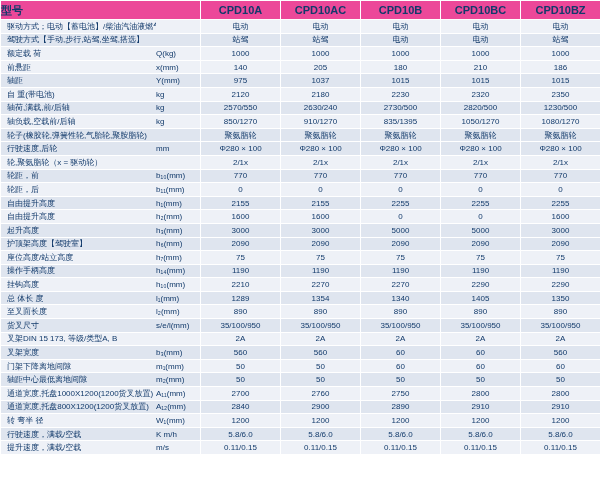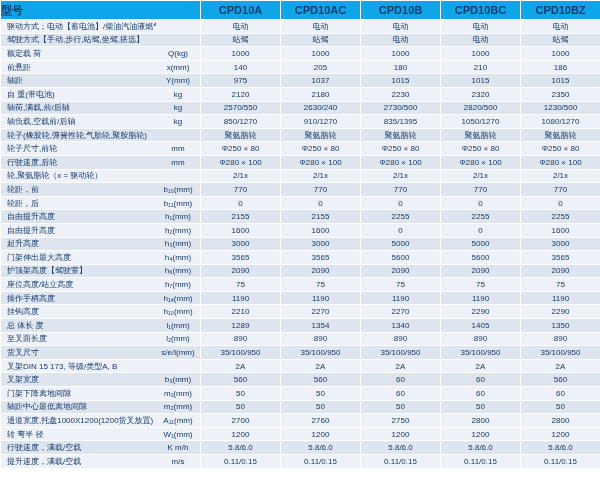--- a/index.html
+++ b/index.html
@@ -5,31 +5,31 @@
   html,body{margin:0;padding:0;background:#ffffff;}
   body{width:600px;height:495px;overflow:hidden;font-family:"Liberation Sans","DejaVu Sans",sans-serif;}
   table{border-collapse:collapse;width:600px;table-layout:fixed;}
   col.c0{width:200px;}
   col.c1{width:80px;}
   col.c2{width:80px;}
   col.c3{width:80px;}
   col.c4{width:80px;}
   col.c5{width:80px;}
   th,td{border:1px solid #ffffff;padding:0;}
-  .hdr td{background:#0ea5e9;color:#123a6b;font-weight:bold;font-size:11px;text-align:center;height:18px;}
+  .hdr td{background:#ec4899;color:#123a6b;font-weight:bold;font-size:11px;text-align:center;height:18px;}
   .hdr td.lbl{text-align:left;}
   tbody tr td{font-size:8px;color:#123a6b;height:12.6px;line-height:11px;}
   tbody tr.alt td{background:#dde4ee;}
   tbody tr td{background:#eef1f7;}
   tbody tr.alt td{background:#dfe5ef;}
   td.label{text-align:left;padding-left:3px;white-space:nowrap;overflow:hidden;}
   td.val{text-align:center;}
   .labelcell{display:flex;align-items:center;justify-content:space-between;}
   .labelcell .txt{padding-left:3px;white-space:nowrap;overflow:hidden;text-overflow:clip;}
-  .labelcell .un{width:44px;text-align:center;flex:0 0 44px;}
+  .labelcell .un{width:44px;text-align:left;flex:0 0 44px;}
 </style>
 </head>
 <body>
 
 <table>
   <colgroup>
     <col class="c0">
       <col class="c1">
       <col class="c2">
       <col class="c3">
@@ -157,33 +157,20 @@
             <span class="txt">轮子(橡胶轮,弹簧性轮,气胎轮,聚胺脂轮)</span>
             <span class="un"></span>
           </div>
         </td>
         <td class="val">聚氨脂轮</td>
         <td class="val">聚氨脂轮</td>
         <td class="val">聚氨脂轮</td>
         <td class="val">聚氨脂轮</td>
         <td class="val">聚氨脂轮</td>
       </tr>
-      <tr>
-        <td class="label">
-          <div class="labelcell">
-            <span class="txt">轮子尺寸,前轮</span>
-            <span class="un">mm</span>
-          </div>
-        </td>
-        <td class="val">Φ250 × 80</td>
-        <td class="val">Φ250 × 80</td>
-        <td class="val">Φ250 × 80</td>
-        <td class="val">Φ250 × 80</td>
-        <td class="val">Φ250 × 80</td>
-      </tr>
       <tr class="alt">
         <td class="label">
           <div class="labelcell">
             <span class="txt">行驶速度,后轮</span>
             <span class="un">mm</span>
           </div>
         </td>
         <td class="val">Φ280 × 100</td>
         <td class="val">Φ280 × 100</td>
         <td class="val">Φ280 × 100</td>
@@ -261,33 +248,20 @@
             <span class="txt">起升高度</span>
             <span class="un">h₃(mm)</span>
           </div>
         </td>
         <td class="val">3000</td>
         <td class="val">3000</td>
         <td class="val">5000</td>
         <td class="val">5000</td>
         <td class="val">3000</td>
       </tr>
-      <tr>
-        <td class="label">
-          <div class="labelcell">
-            <span class="txt">门架伸出最大高度</span>
-            <span class="un">h₄(mm)</span>
-          </div>
-        </td>
-        <td class="val">3565</td>
-        <td class="val">3565</td>
-        <td class="val">5600</td>
-        <td class="val">5600</td>
-        <td class="val">3565</td>
-      </tr>
       <tr class="alt">
         <td class="label">
           <div class="labelcell">
             <span class="txt">护顶架高度【驾驶室】</span>
             <span class="un">h₆(mm)</span>
           </div>
         </td>
         <td class="val">2090</td>
         <td class="val">2090</td>
         <td class="val">2090</td>
@@ -430,20 +404,33 @@
             <span class="txt">通道宽度,托盘1000X1200(1200货叉放置)</span>
             <span class="un">A₁₁(mm)</span>
           </div>
         </td>
         <td class="val">2700</td>
         <td class="val">2760</td>
         <td class="val">2750</td>
         <td class="val">2800</td>
         <td class="val">2800</td>
       </tr>
+      <tr class="alt">
+        <td class="label">
+          <div class="labelcell">
+            <span class="txt">通道宽度,托盘800X1200(1200货叉放置)</span>
+            <span class="un">A₁₂(mm)</span>
+          </div>
+        </td>
+        <td class="val">2840</td>
+        <td class="val">2900</td>
+        <td class="val">2890</td>
+        <td class="val">2910</td>
+        <td class="val">2910</td>
+      </tr>
       <tr>
         <td class="label">
           <div class="labelcell">
             <span class="txt">转 弯半 径</span>
             <span class="un">W₁(mm)</span>
           </div>
         </td>
         <td class="val">1200</td>
         <td class="val">1200</td>
         <td class="val">1200</td>

